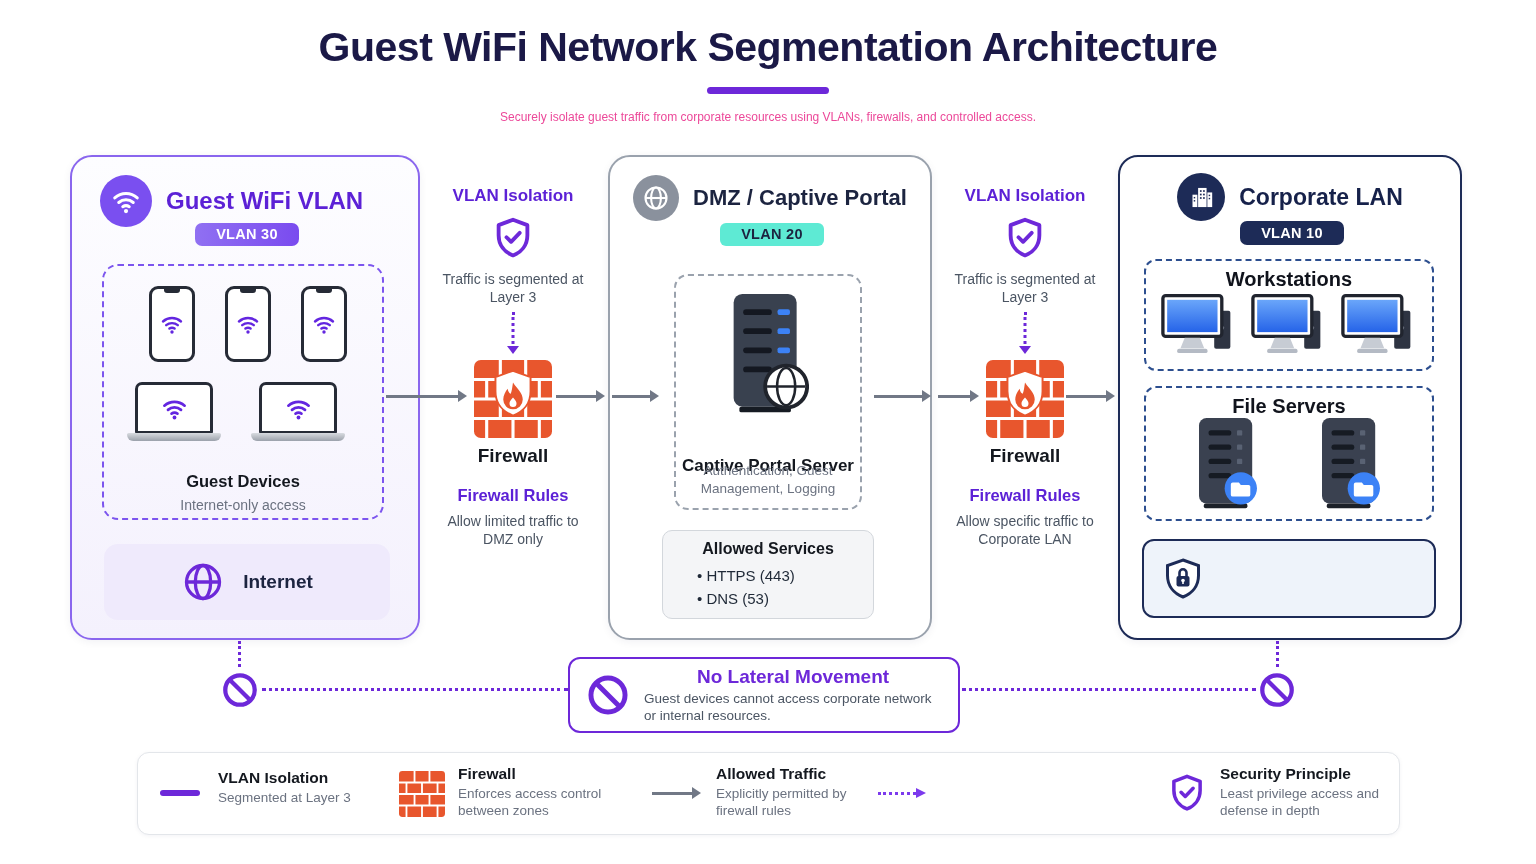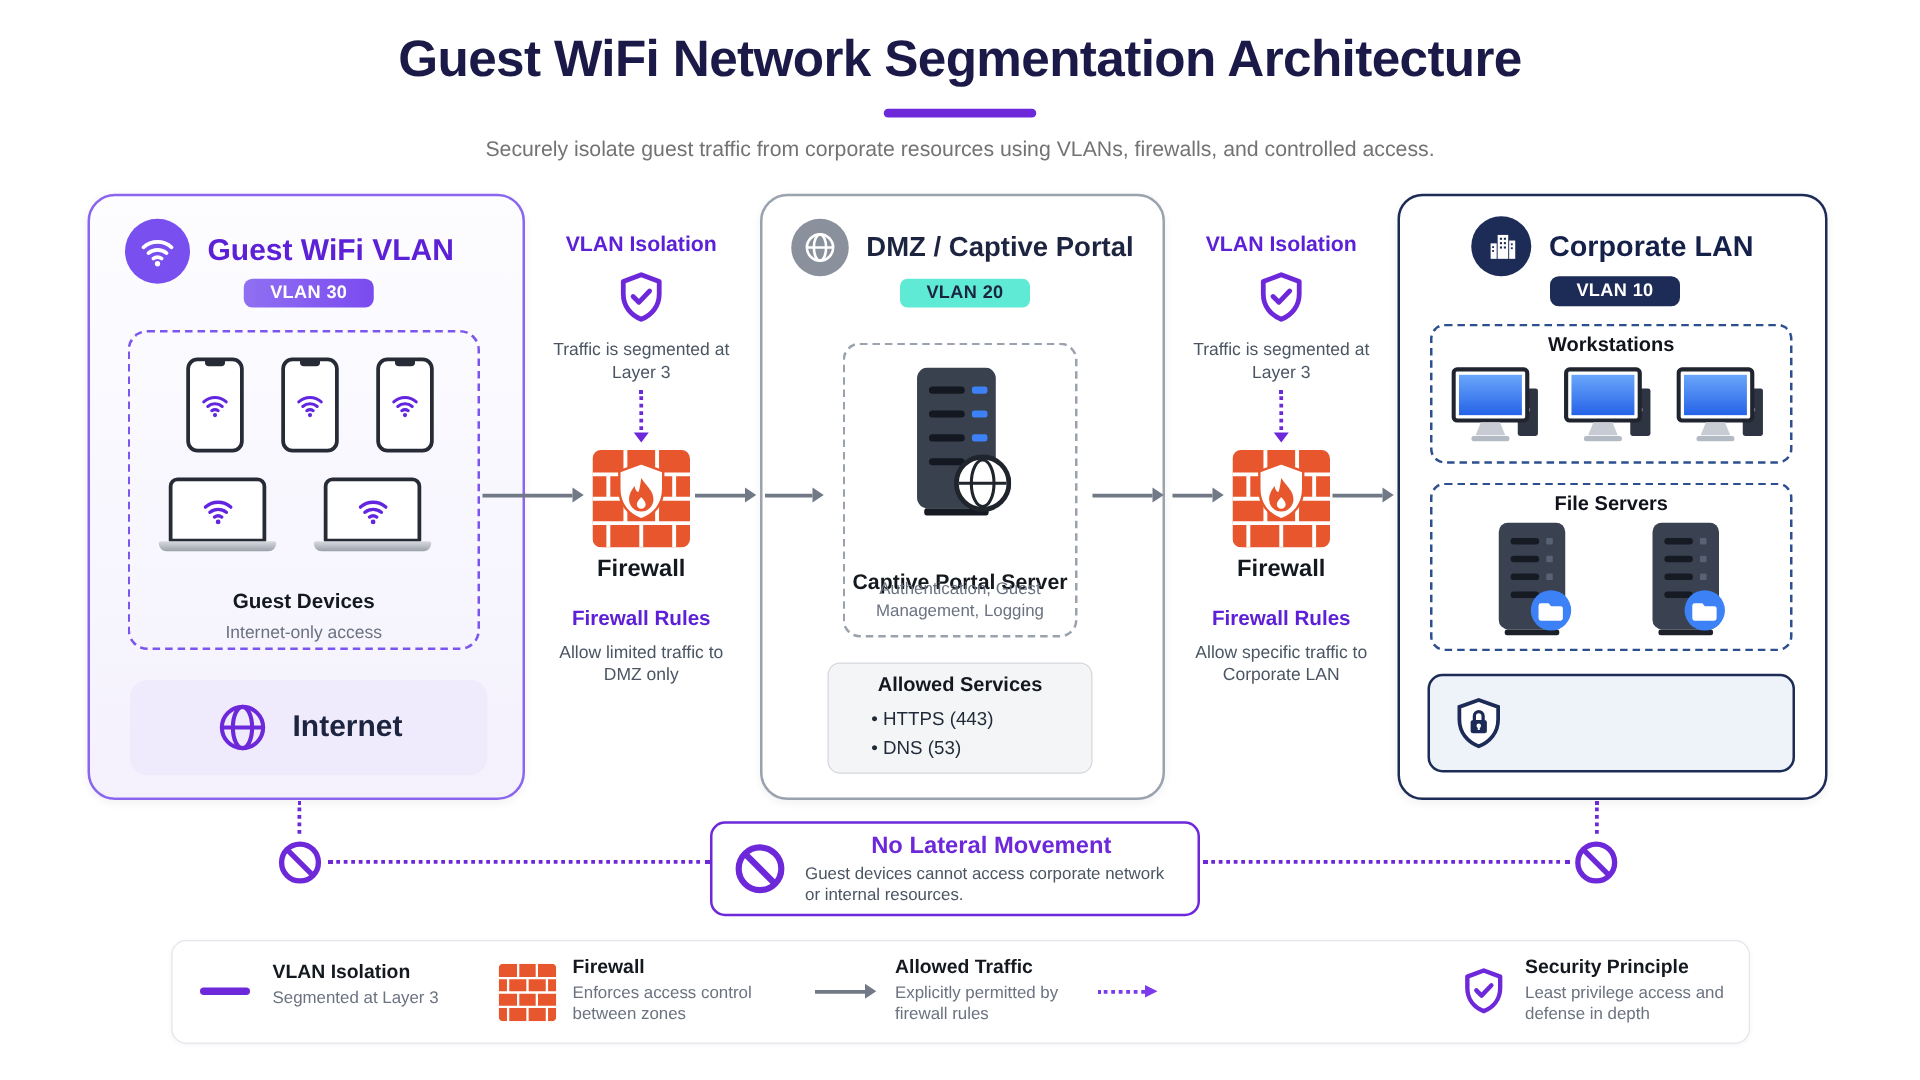--- a/index.html
+++ b/index.html
@@ -5,21 +5,21 @@
   * { margin:0; padding:0; box-sizing:border-box; }
   html,body { width:1536px; height:864px; background:#ffffff; font-family:"Liberation Sans", sans-serif; overflow:hidden; }
   body { position:relative; }
 
   
   .title { position:absolute; top:24px; left:0; width:100%; text-align:center;
            font-size:41px; font-weight:800; letter-spacing:-0.5px; color:#1b1947; }
   .title-underline { position:absolute; top:87px; left:707px; width:122px; height:7px;
            background:#6d28d9; border-radius:4px; }
   .subtitle { position:absolute; top:110px; left:0; width:100%; text-align:center;
-           font-size:17px; color:#737373; }
+           font-size:12px; color:#ec4899; }
 
   
   .panel { position:absolute; top:155px; height:485px; border-radius:22px; background:#fff;
            box-shadow:0 2px 8px rgba(25,25,70,.06);padding-left:29px; }
   .panel.guest { left:70px; width:350px; border:2px solid #8a66ee;
            background:linear-gradient(180deg,#fdfdff 0%,#f4f1fd 100%); }
   .panel.dmz { left:608px; width:324px; border:2px solid #9aa2ad; }
   .panel.corp { left:1118px; width:344px; border:2.5px solid #1d2b57; border-radius:20px; }
 
   .panel-header { position:absolute; top:18px; left:0; width:100%; display:flex;
@@ -53,21 +53,21 @@
            border-radius:7px 7px 2px 2px; display:flex; align-items:center; justify-content:center; }
   .laptop-base { width:94px; height:8px; margin-top:-1px; border-radius:2px 2px 7px 7px;
            background:linear-gradient(180deg,#d8dbe0,#9ba1ab); }
   .devices-label { position:absolute; left:0; top:206px; width:100%; text-align:center;
            font-size:16.5px; font-weight:700; color:#14181f; }
   .devices-sub { position:absolute; left:0; top:231px; width:100%; text-align:center;
            font-size:14px; color:#6b7280; }
   .internet-box { position:absolute; left:32px; top:387px; width:286px; height:76px;
            background:#efeafc; border-radius:14px; display:flex; align-items:center;
            justify-content:center; gap:18px; color:#6d28d9; }
-  .internet-label { font-size:24px; font-weight:800; color:#1c2440; }
+  .internet-label { font-size:19px; font-weight:800; color:#1c2440; }
 
   
   .dmz-box { position:absolute; left:64px; top:117px; width:188px; height:236px;
            border:2px dashed #9aa2ad; border-radius:14px; }
   .dmz-server { position:absolute; left:50%; transform:translateX(-50%); top:18px; }
   .dmz-srv-label { position:absolute; left:0; top:160px; width:100%; text-align:center;
            font-size:17px; font-weight:700; color:#14181f;margin-top:20px; }
   .dmz-srv-sub { position:absolute; left:50%; transform:translateX(-50%); top:186px; width:170px;
            text-align:center; font-size:13.5px; line-height:18px; color:#6b7280; }
   .services-box { position:absolute; left:52px; top:373px; width:212px; height:89px;
@@ -75,21 +75,21 @@
   .services-title { position:absolute; top:9px; width:100%; text-align:center;
            font-size:16px; font-weight:700; color:#14181f; }
   .service-item { position:absolute; left:34px; font-size:15px; color:#1f2937; }
   .service-item::before { content:"•  "; }
 
   
   .corp-box { position:absolute; left:24px; width:290px; border:2px dashed #2d4f8f; border-radius:12px; }
   .corp-box.ws { top:102px; height:112px; }
   .corp-box.fs { top:229px; height:135px; }
   .corp-box-label { position:absolute; top:7px; width:100%; text-align:center;
-           font-size:16px; font-weight:700; color:#10131c; }
+           font-size:20px; font-weight:700; color:#10131c; }
   .icon-row { position:absolute; left:0; top:32px; width:100%; display:flex;
            justify-content:center; align-items:flex-end; }
   .icon-row.ws-row { gap:14px; }
   .icon-row.fs-row { gap:62px; top:30px; }
   .internal-box { position:absolute; left:22px; top:382px; width:294px; height:79px;
            background:#eef3fa; border:2px solid #1d2b57; border-radius:12px;
            display:flex; align-items:center; gap:14px; padding:0 16px; }
   .internal-title { font-size:16px; font-weight:700; color:#14181f; }
   .internal-desc { font-size:13.5px; line-height:17px; color:#4b5563; width:214px; }
 

